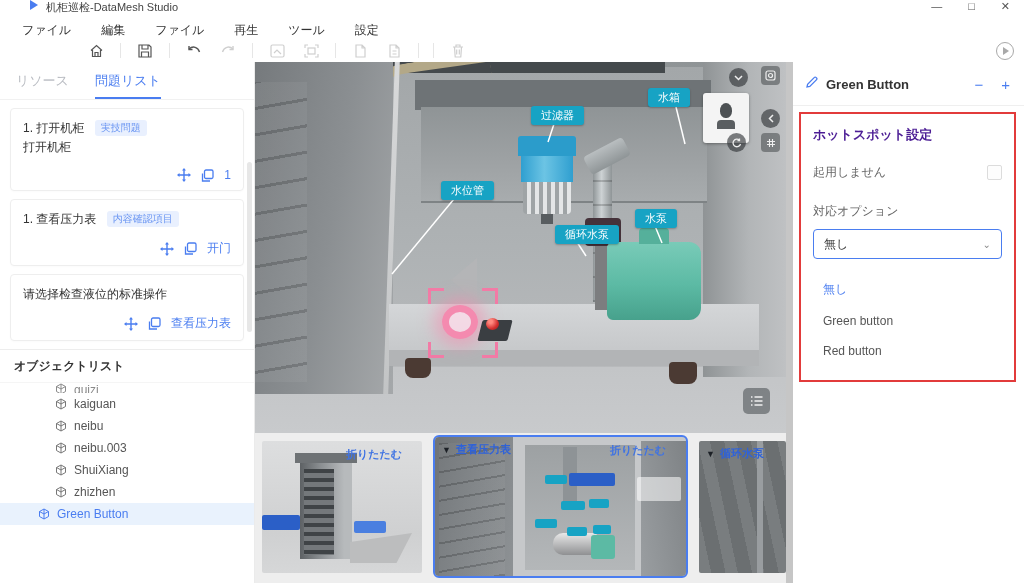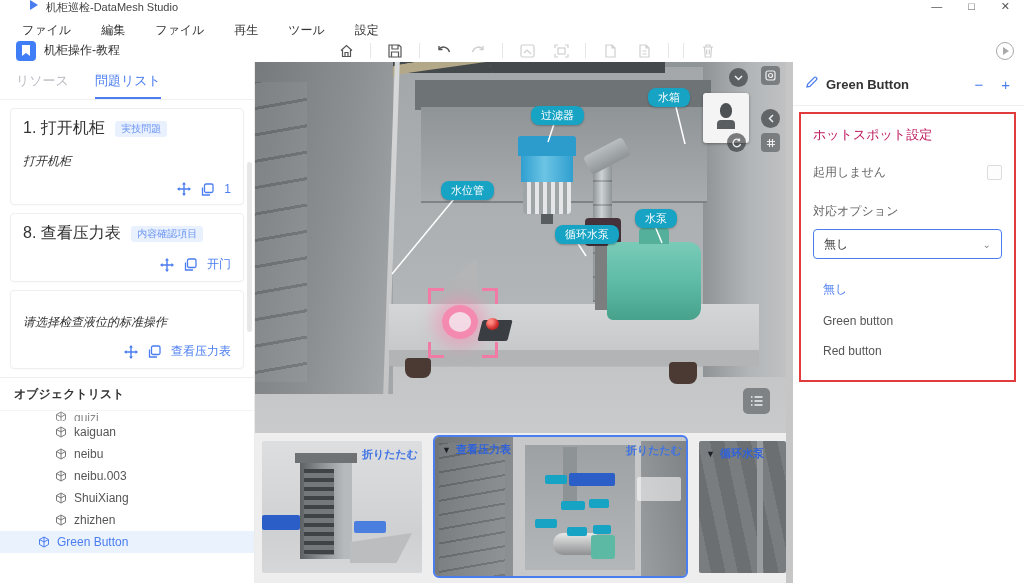--- a/index.html
+++ b/index.html
@@ -33,39 +33,39 @@
   .vdivider { width:7px; background:#c6c6c6; }
   .right { width:231px; background:#fff; }
 
   
   .tabs { display:flex; gap:26px; padding:10px 0 0 16px; font-size:13px; }
   .tab { padding-bottom:7px; color:#b9bcc2; cursor:default; }
   .tab.active { color:#4a7df0; border-bottom:2px solid #4a7df0; }
   .tabs-rule { border-bottom:1px solid #f1f1f1; }
   .cards { padding:8px 10px 0 10px; }
   .card { border:1px solid #eeeeee; border-radius:4px; padding:9px 12px 8px 12px; margin-bottom:8px; box-shadow:0 1px 2px rgba(0,0,0,.02); }
-  .card-title { font-size:16px; color:#333;text-align:center; }
+  .card-title { font-size:12px; color:#333;text-align:center; }
   .badge { display:inline-block; margin-left:6px; font-size:10px; color:#6b96f2; background:#e9f0fe; border-radius:3px; padding:1px 6px; vertical-align:1px; }
-  .card-desc { font-size:12px; color:#333; margin-top:14px;font-style:italic; }
+  .card-desc { font-size:12px; color:#333; margin-top:2px; }
   .card-foot { display:flex; justify-content:flex-end; align-items:center; gap:10px; margin-top:12px; color:#4a7df0; font-size:12px; }
   .card-foot svg { display:block; }
   .obj-header { border-top:1px solid #ededed; padding:8px 14px 7px; font-size:12px; font-weight:bold; color:#333; border-bottom:1px solid #f5f5f5;}
   .obj-list { font-size:12px; color:#555; }
   .obj-row { height:22px; display:flex; align-items:center; gap:7px; }
   .obj-row.lv2 { padding-left:55px; }
   .obj-row.lv1 { padding-left:38px; }
   .obj-row.cut { height:10px; overflow:hidden; align-items:flex-start; color:#8a8a8a; }
   .obj-row.sel { background:#e9f2fd; color:#4a7df0; }
   .obj-row svg { flex:none; }
   .lscroll { position:absolute; right:2px; top:100px; width:5px; height:170px; background:#e7e7e7; border-radius:3px; }
 
   
   .viewport { position:relative; height:371px; overflow:hidden; background:linear-gradient(180deg,#8f9496 0%,#a6aaac 40%,#c0c2c4 72%,#c8cacc 100%); }
   .abs { position:absolute; }
-  .vp-label { position:absolute; background:#17a3c4; color:#fff; font-size:11px; line-height:1; padding:4px 10px; border-radius:8px; white-space:nowrap; box-shadow:0 1px 2px rgba(0,0,0,.25); }
+  .vp-label { position:absolute; background:#17a3c4; color:#fff; font-size:11px; line-height:1; padding:4px 10px; border-radius:3px; white-space:nowrap; box-shadow:0 1px 2px rgba(0,0,0,.25); }
   .vp-btn { position:absolute; width:19px; height:19px; border-radius:50%; background:rgba(45,49,52,.62); color:#e8e8e8; display:flex; align-items:center; justify-content:center; }
   .vp-sq { position:absolute; width:19px; height:19px; border-radius:4px; background:rgba(45,49,52,.45); color:#e8e8e8; display:flex; align-items:center; justify-content:center; }
   .nav-cube { position:absolute; left:448px; top:31px; width:46px; height:50px; background:#f4f4f4; border-radius:3px; box-shadow:0 1px 3px rgba(0,0,0,.35); display:flex; align-items:center; justify-content:center; }
   .head { width:20px; height:30px; position:relative; }
   .head:before { content:""; position:absolute; left:4px; top:0; width:12px; height:15px; border-radius:50% 50% 45% 45%; background:#4d5154; }
   .head:after { content:""; position:absolute; left:1px; bottom:4px; width:18px; height:9px; border-radius:4px 4px 0 0; background:#5a5e61; }
   .list-btn { position:absolute; left:488px; top:326px; width:27px; height:26px; border-radius:5px; background:rgba(70,74,78,.55); display:flex; align-items:center; justify-content:center; }
 
   .sel-box { position:absolute; left:173px; top:226px; width:70px; height:70px; }
   .sel-box i { position:absolute; width:16px; height:16px; border:3px solid #f27ba6; }
@@ -73,32 +73,32 @@
   .sel-box i.tr { right:0; top:0; border-left:none; border-bottom:none; }
   .sel-box i.bl { left:0; bottom:0; border-right:none; border-top:none; }
   .sel-box i.br { right:0; bottom:0; border-left:none; border-top:none; }
   .glow-ring { position:absolute; left:14px; top:17px; width:36px; height:34px; border-radius:50%; border:7px solid rgba(244,130,170,.9); background:rgba(255,220,235,.75); box-shadow:0 0 16px 8px rgba(244,140,175,.55); }
   .red-pad { position:absolute; left:52px; top:32px; width:30px; height:21px; background:#3a3e42; transform:skewX(-14deg); border-radius:2px; }
   .red-dome { position:absolute; left:58px; top:30px; width:13px; height:12px; border-radius:50%; background:radial-gradient(circle at 35% 30%, #ff8a80 15%, #d32f2f 60%, #8e1b1b); }
 
   
   .strip { position:relative; height:150px; background:#eeeeee; }
   .thumb { position:absolute; border-radius:2px; overflow:hidden; }
-  .collapse { position:absolute; top:6px; right:4px; color:#3f73e3; font-size:11px; font-weight:bold; }
+  .collapse { position:absolute; top:6px; right:20px; color:#3f73e3; font-size:11px; font-weight:bold; }
   .banner { position:absolute; top:5px; left:7px; display:flex; align-items:center; gap:5px; font-size:11px; font-weight:bold; color:#2f62d8; }
   .banner b { color:#1c2026; font-size:9px; }
   .chip { position:absolute; background:#17a3c4; border-radius:2px; }
   .chip.navy { background:#2b5fc7; }
 
   
   .rhead { display:flex; align-items:center; gap:8px; padding:13px 14px 12px 12px; border-bottom:1px solid #efefef; }
   .rtitle { font-size:13px; color:#333; font-weight:bold; }
   .rhead .pm { margin-left:auto; color:#4a7df0; font-size:15px; display:flex; gap:18px; }
   .redbox { margin:6px 8px 0 6px; border:2px solid #e23b3b; padding:12px 12px 14px 12px; }
-  .rp-heading { font-size:13px; font-weight:normal; color:#be185d; }
+  .rp-heading { font-size:13px; font-weight:bold; color:#4c1d95; }
   .rp-row { display:flex; align-items:center; margin-top:20px; font-size:12px; color:#666; }
   .checkbox { margin-left:auto; width:15px; height:15px; border:1px solid #dcdcdc; border-radius:2px; background:#fdfdfd; }
   .rp-label { margin-top:22px; font-size:12px; color:#666; }
   .select { margin-top:9px; height:30px; border:1px solid #4a7df0; border-radius:4px; display:flex; align-items:center; padding:0 10px; font-size:12px; color:#333; }
   .select .chev { margin-left:auto; color:#8a8a8a; font-size:10px; }
   .opts { margin-top:10px; padding-top:4px; font-size:12px; }
   .opt { padding:8px 10px; color:#555; }
   .opt.sel { color:#4a7df0; }
 </style>
 </head>
@@ -117,28 +117,20 @@
 <div class="menubar">
   <span>ファイル</span>
   <span>編集</span>
   <span>ファイル</span>
   <span>再生</span>
   <span>ツール</span>
   <span>設定</span>
 </div>
 
 <div class="toolbar">
-  <div class="proj">
-    <span class="proj-icon">
-      <svg width="10" height="12" viewBox="0 0 10 12">
-          <path d="M1 0 h8 v11 l-4 -3 -4 3 z" fill="#fff"></path>
-        </svg>
-    </span>
-    <span class="proj-name">机柜操作-教程</span>
-  </div>
   <div class="tb-icons">
     <span class="tb-icon">
       <svg width="15" height="14" viewBox="0 0 15 14" fill="none" stroke="#555" stroke-width="1.2">
           <path d="M2 6.5 L7.5 1.5 L13 6.5 M3.5 6 v6.5 h8 v-6.5 M6 12.5 v-4 h3 v4"></path>
         </svg>
     </span>
     <span class="tb-sep"></span>
     <span class="tb-icon">
       <svg width="14" height="14" viewBox="0 0 14 14" fill="none" stroke="#555" stroke-width="1.2">
           <path d="M1 1 h10 l2 2 v10 h-12 z M4 1 v4 h6 v-4 M3.5 13 v-5 h7 v5"></path>
@@ -219,21 +211,21 @@
                 <rect x="3.5" y="1" width="8.5" height="8.5" rx="1.5"></rect>
                 <path d="M9 12 h-7.5 v-7.5"></path>
               </svg>
             </span>
           <span>1</span>
         </div>
       </div>
 
       <div class="card">
         <div>
-          <span class="card-title">8. 查看压力表</span>
+          <span class="card-title">1. 查看压力表</span>
           <span class="badge">内容確認項目</span>
         </div>
         <div class="card-foot">
           <span>
               <svg width="14" height="14" viewBox="0 0 14 14" fill="#4a7df0">
                 <path d="M7 0 l2 2.5 h-4 z M7 14 l-2 -2.5 h4 z M0 7 l2.5 -2 v4 z M14 7 l-2.5 2 v-4 z M6.3 2.5h1.4v9h-1.4z M2.5 6.3h9v1.4h-9z"></path>
               </svg>
             </span>
           <span>
               <svg width="13" height="13" viewBox="0 0 13 13" fill="none" stroke="#4a7df0" stroke-width="1.3">

